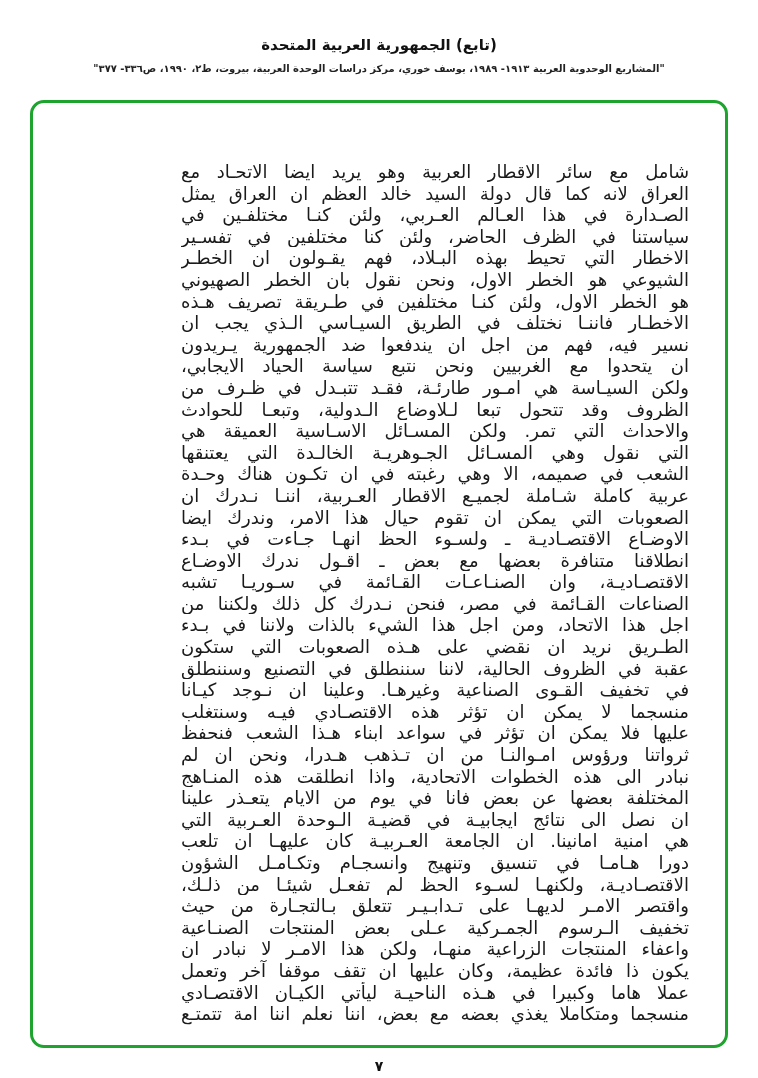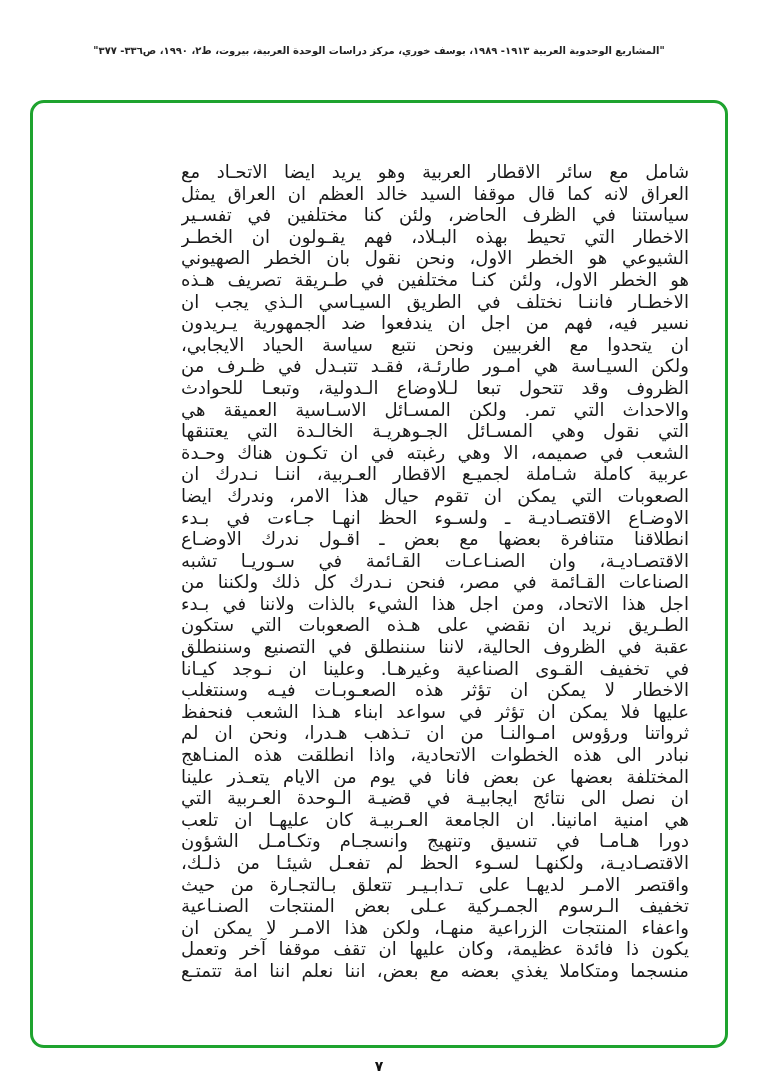--- a/index.html
+++ b/index.html
@@ -67,27 +67,29 @@
     font-weight: bold;
     color: #111111;
   }
 </style>
 </head>
 <body>
 
 <div class="page">
 
   <div class="header">
+    <div class="title">(تابع) الجمهورية العربية المتحدة</div>
     <div class="citation">"المشاريع الوحدوية العربية ١٩١٣- ١٩٨٩، يوسف خوري، مركز دراسات الوحدة العربية، بيروت، ط٢، ١٩٩٠، ص٣٣٦- ٣٧٧"</div>
   </div>
 
   <div class="green-box">
     <div class="body-text">
       <div class="line">شامل مع سائر الاقطار العربية وهو يريد ايضا الاتحـاد مع</div>
-      <div class="line">العراق لانه كما قال موقفا السيد خالد العظم ان العراق يمثل</div>
+      <div class="line">العراق لانه كما قال دولة السيد خالد العظم ان العراق يمثل</div>
+      <div class="line">الصـدارة في هذا العـالم العـربي، ولئن كنـا مختلفـين في</div>
       <div class="line">سياستنا في الظرف الحاضر، ولئن كنا مختلفين في تفسـير</div>
       <div class="line">الاخطار التي تحيط بهذه البـلاد، فهم يقـولون ان الخطـر</div>
       <div class="line">الشيوعي هو الخطر الاول، ونحن نقول بان الخطر الصهيوني</div>
       <div class="line">هو الخطر الاول، ولئن كنـا مختلفين في طـريقة تصريف هـذه</div>
       <div class="line">الاخطـار فاننـا نختلف في الطريق السيـاسي الـذي يجب ان</div>
       <div class="line">نسير فيه، فهم من اجل ان يندفعوا ضد الجمهورية يـريدون</div>
       <div class="line">ان يتحدوا مع الغربيين ونحن نتبع سياسة الحياد الايجابي،</div>
       <div class="line">ولكن السيـاسة هي امـور طارئـة، فقـد تتبـدل في ظـرف من</div>
       <div class="line">الظروف وقد تتحول تبعا لـلاوضاع الـدولية، وتبعـا للحوادث</div>
       <div class="line">والاحداث التي تمر. ولكن المسـائل الاسـاسية العميقة هي</div>
@@ -96,32 +98,33 @@
       <div class="line">عربية كاملة شـاملة لجميـع الاقطار العـربية، اننـا نـدرك ان</div>
       <div class="line">الصعوبات التي يمكن ان تقوم حيال هذا الامر، وندرك ايضا</div>
       <div class="line">الاوضـاع الاقتصـاديـة ـ ولسـوء الحظ انهـا جـاءت في بـدء</div>
       <div class="line">انطلاقنا متنافرة بعضها مع بعض ـ اقـول ندرك الاوضـاع</div>
       <div class="line">الاقتصـاديـة، وان الصنـاعـات القـائمة في سـوريـا تشبه</div>
       <div class="line">الصناعات القـائمة في مصر، فنحن نـدرك كل ذلك ولكننا من</div>
       <div class="line">اجل هذا الاتحاد، ومن اجل هذا الشيء بالذات ولاننا في بـدء</div>
       <div class="line">الطـريق نريد ان نقضي على هـذه الصعوبات التي ستكون</div>
       <div class="line">عقبة في الظروف الحالية، لاننا سننطلق في التصنيع وسننطلق</div>
       <div class="line">في تخفيف القـوى الصناعية وغيرهـا. وعلينا ان نـوجد كيـانا</div>
-      <div class="line">الاخطار لا يمكن ان تؤثر هذه الصعـوبـات فيـه وسنتغلب</div>
+      <div class="line">منسجما لا يمكن ان تؤثر هذه الاقتصـادي فيـه وسنتغلب</div>
       <div class="line">عليها فلا يمكن ان تؤثر في سواعد ابناء هـذا الشعب فنحفظ</div>
       <div class="line">ثرواتنا ورؤوس امـوالنـا من ان تـذهب هـدرا، ونحن ان لم</div>
       <div class="line">نبادر الى هذه الخطوات الاتحادية، واذا انطلقت هذه المنـاهج</div>
       <div class="line">المختلفة بعضها عن بعض فانا في يوم من الايام يتعـذر علينا</div>
       <div class="line">ان نصل الى نتائج ايجابيـة في قضيـة الـوحدة العـربية التي</div>
       <div class="line">هي امنية امانينا. ان الجامعة العـربيـة كان عليهـا ان تلعب</div>
       <div class="line">دورا هـامـا في تنسيق وتنهيج وانسجـام وتكـامـل الشؤون</div>
       <div class="line">الاقتصـاديـة، ولكنهـا لسـوء الحظ لم تفعـل شيئـا من ذلـك،</div>
       <div class="line">واقتصر الامـر لديهـا على تـدابـيـر تتعلق بـالتجـارة من حيث</div>
       <div class="line">تخفيف الـرسوم الجمـركية عـلى بعض المنتجات الصنـاعية</div>
-      <div class="line">واعفاء المنتجات الزراعية منهـا، ولكن هذا الامـر لا يمكن ان</div>
+      <div class="line">واعفاء المنتجات الزراعية منهـا، ولكن هذا الامـر لا نبادر ان</div>
       <div class="line">يكون ذا فائدة عظيمة، وكان عليها ان تقف موقفا آخر وتعمل</div>
+      <div class="line">عملا هاما وكبيرا في هـذه الناحيـة ليأتي الكيـان الاقتصـادي</div>
       <div class="line">منسجما ومتكاملا يغذي بعضه مع بعض، اننا نعلم اننا امة تتمتـع</div>
     </div>
   </div>
 
   <div class="page-number">٧</div>
 
 </div>
 
 </body></html>

